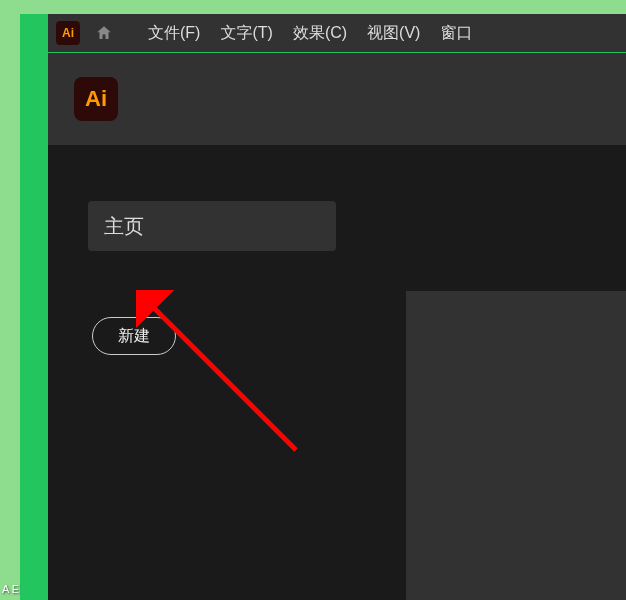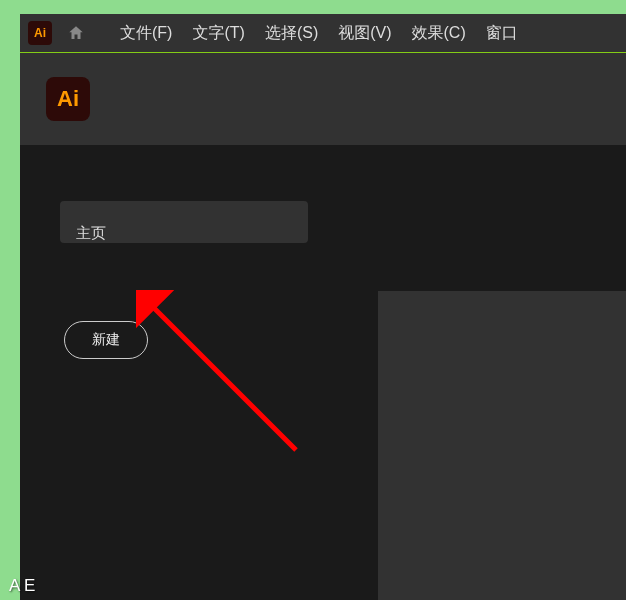--- a/index.html
+++ b/index.html
@@ -16,23 +16,24 @@
       overflow: hidden;
       position: relative;
     }
 
     .window {
       position: absolute;
       top: 14px;
       left: 20px;
       right: 0;
       bottom: 0;
-      background: #84cc16;
+      background: #22c55e;
       display: flex;
       flex-direction: column;
+      padding-left: 28px;
     }
 
     .title-bar {
       height: 38px;
       background: #323232;
       display: flex;
       align-items: center;
       padding: 0 8px;
       gap: 2px;
     }
@@ -100,97 +101,95 @@
       display: flex;
     }
 
     .left-panel {
       width: 358px;
       padding: 56px 0 0 40px;
     }
 
     .home-button {
       width: 248px;
-      height: 42px;
+      height: 50px;
       background: #323232;
       border-radius: 4px;
       display: flex;
-      align-items: flex-end;
+      align-items: center;
       padding: 0 16px;
       color: #ddd;
-      font-size: 15px;
+      font-size: 20px;
       cursor: pointer;
       margin-bottom: 66px;
     }
 
     .action-buttons {
       display: flex;
       flex-direction: column;
       gap: 22px;
       padding-left: 4px;
     }
 
     .pill-button {
       width: 84px;
       height: 38px;
       border: 1.5px solid #ccc;
       border-radius: 19px;
       background: transparent;
       color: #eee;
-      font-size: 14px;
-      cursor: pointer;
-      display: flex;
-      align-items: center;
-      justify-content: center;
-      margin-top: 12px;
+      font-size: 16px;
+      cursor: pointer;
+      display: flex;
+      align-items: center;
+      justify-content: center;
     }
 
     .right-panel {
       flex: 1;
       background: #323232;
       margin-top: 146px;
     }
 
     .arrow-annotation {
       position: absolute;
       top: 290px;
       left: 136px;
       pointer-events: none;
       z-index: 100;
     }
 
     .desktop-icon {
       position: absolute;
       bottom: 4px;
-      left: 9px;
+      left: 2px;
       color: #fff;
-      font-size: 17px;
+      font-size: 11px;
       text-shadow: 1px 1px 2px rgba(0,0,0,0.6);
       line-height: 1.2;
     }
   </style>
 </head>
 <body>
 
 <div class="window">
   <div class="title-bar">
     <div class="app-icon-small">
       <span>Ai</span>
     </div>
     <div class="home-icon">
       <svg width="18" height="18" viewBox="0 0 24 24" fill="currentColor">
         <path d="M12 3l9 8h-3v9h-4v-6h-4v6H6v-9H3l9-8z"></path>
       </svg>
     </div>
     <div class="menu-items">
       <div class="menu-item">文件(F)</div>
       <div class="menu-item">文字(T)</div>
-      <div class="menu-item">选择(S)</div>
+      <div class="menu-item">效果(C)</div>
       <div class="menu-item">视图(V)</div>
-      <div class="menu-item">效果(C)</div>
       <div class="menu-item">窗口</div>
     </div>
   </div>
 
   <div class="logo-section">
     <div class="app-icon-large">
       <span>Ai</span>
     </div>
   </div>
 

